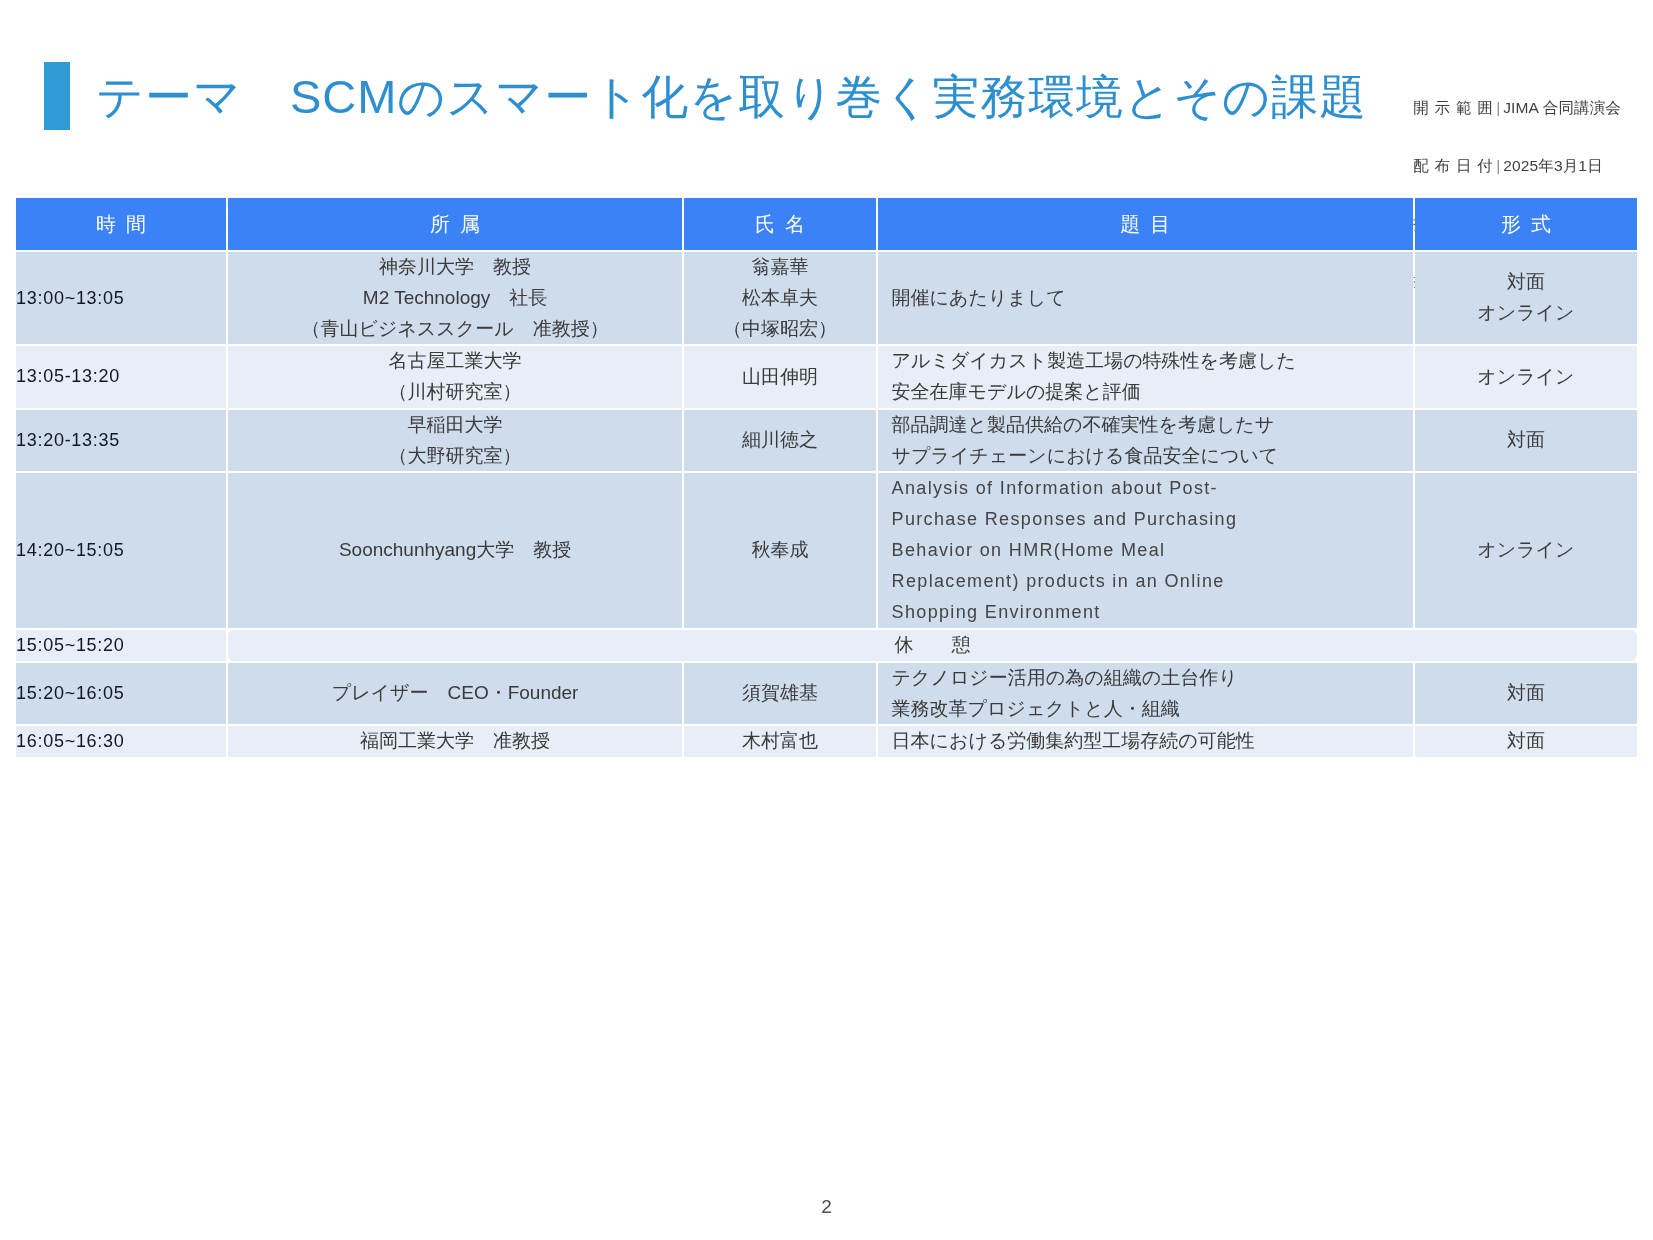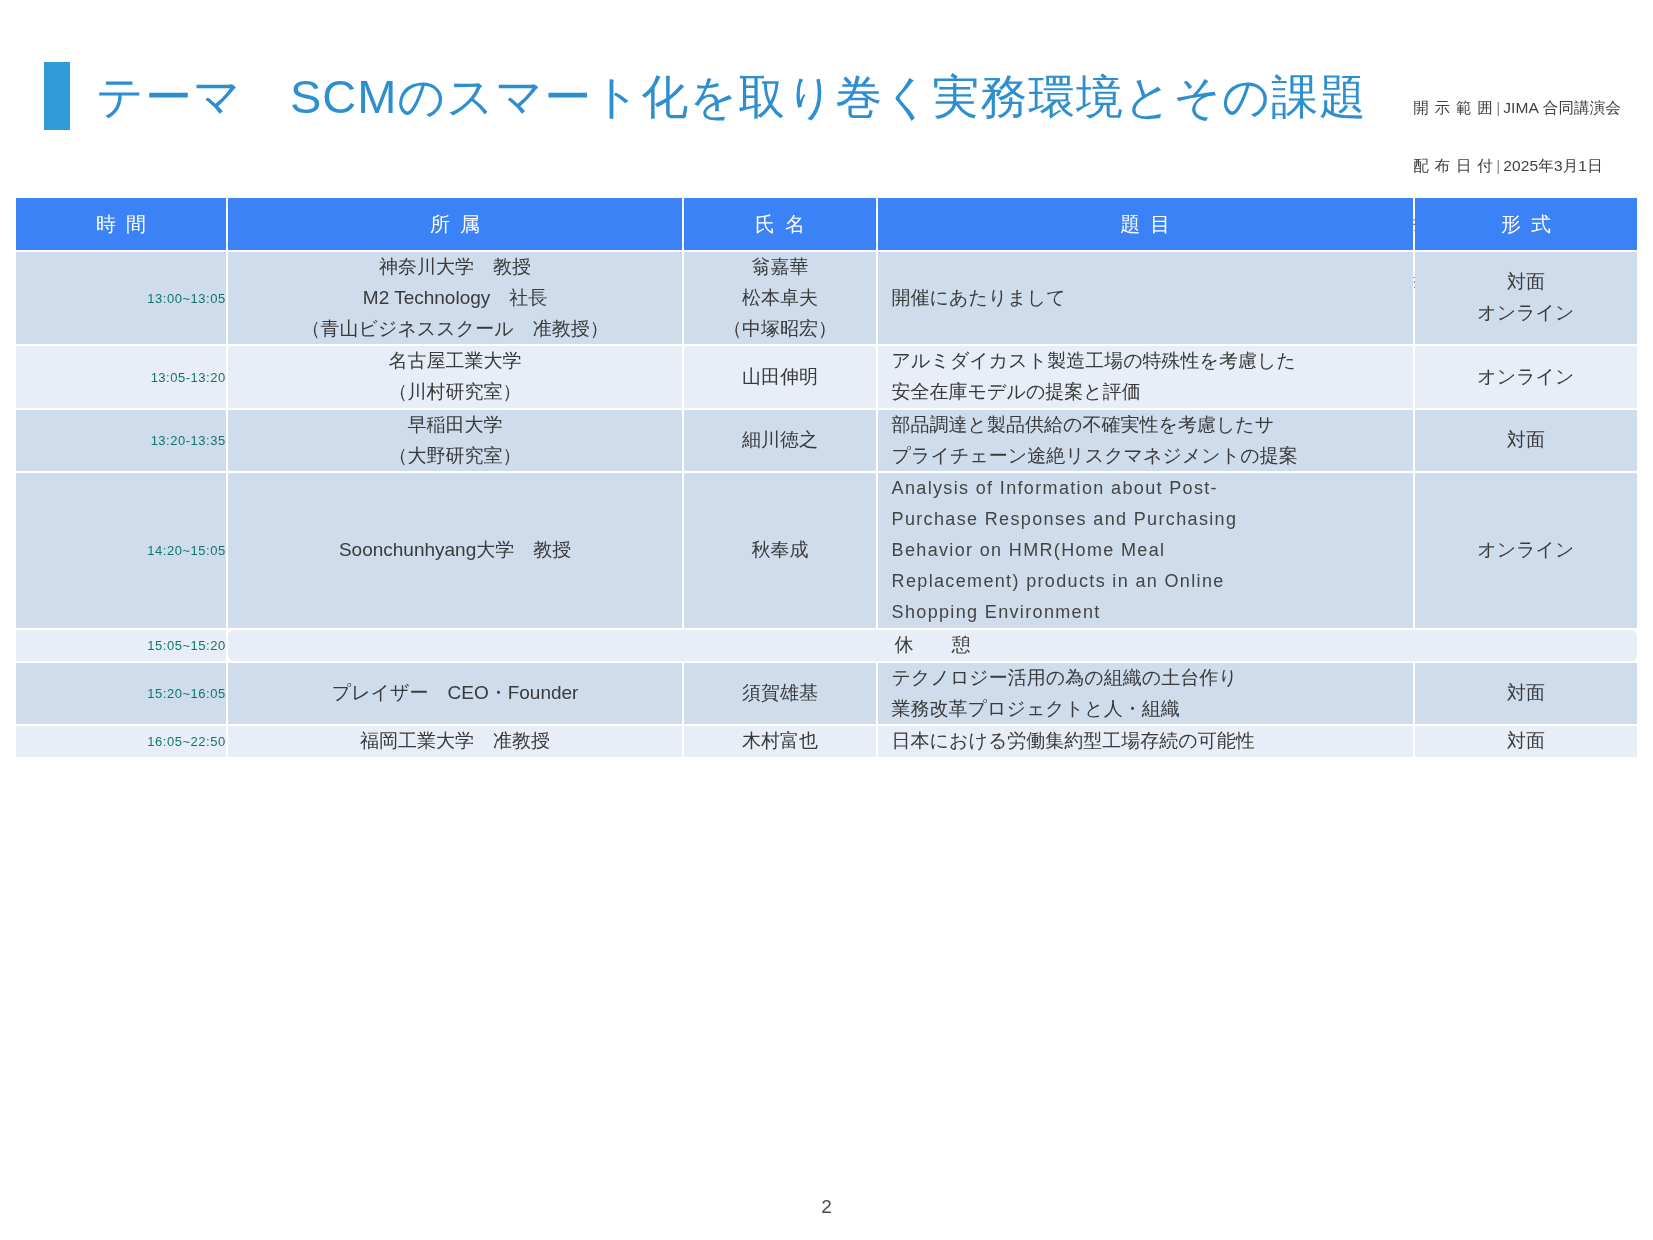--- a/index.html
+++ b/index.html
@@ -108,24 +108,24 @@
   .col-name   { width: 185px; }
   .col-title  { width: 518px; }
   .col-format { width: 215px; }
 
   td.cell {
     font-size: 19px;
     color: #3a3a3a;
     line-height: 1.62;
   }
   td.c-time {
-    text-align: right;
-    font-size: 13px;
+    text-align: left;
+    font-size: 18px;
     letter-spacing: 0.04em;
-    color: #0f766e;
+    color: #0f172a;
   }
   td.c-affil,
   td.c-name,
   td.c-format {
     text-align: center;
   }
   td.c-title {
     text-align: left;
     padding-left: 14px;
     padding-right: 2px;
@@ -250,21 +250,21 @@
         <td class="cell c-time">13:20-13:35</td>
         <td class="cell c-affil">
           <span class="cellline">早稲田大学</span>
           <span class="cellline">（大野研究室）</span>
         </td>
         <td class="cell c-name">
           <span class="cellline">細川徳之</span>
         </td>
         <td class="cell c-title">
           <span class="cellline">部品調達と製品供給の不確実性を考慮したサ</span>
-          <span class="cellline">プライチェーン途絶リスクマネジメントの提案</span>
+          <span class="cellline">サプライチェーンにおける食品安全について</span>
         </td>
         <td class="cell c-format">
           <span class="cellline">対面</span>
         </td>
       </tr>
       <tr class="shade-a">
         <td class="cell c-time">14:20~15:05</td>
         <td class="cell c-affil">
           <span class="cellline">Soonchunhyang大学　教授</span>
         </td>
@@ -296,21 +296,21 @@
         </td>
         <td class="cell c-title">
           <span class="cellline">テクノロジー活用の為の組織の土台作り</span>
           <span class="cellline">業務改革プロジェクトと人・組織</span>
         </td>
         <td class="cell c-format">
           <span class="cellline">対面</span>
         </td>
       </tr>
       <tr class="shade-b">
-        <td class="cell c-time">16:05~22:50</td>
+        <td class="cell c-time">16:05~16:30</td>
         <td class="cell c-affil">
           <span class="cellline">福岡工業大学　准教授</span>
         </td>
         <td class="cell c-name">
           <span class="cellline">木村富也</span>
         </td>
         <td class="cell c-title">
           <span class="cellline">日本における労働集約型工場存続の可能性</span>
         </td>
         <td class="cell c-format">

